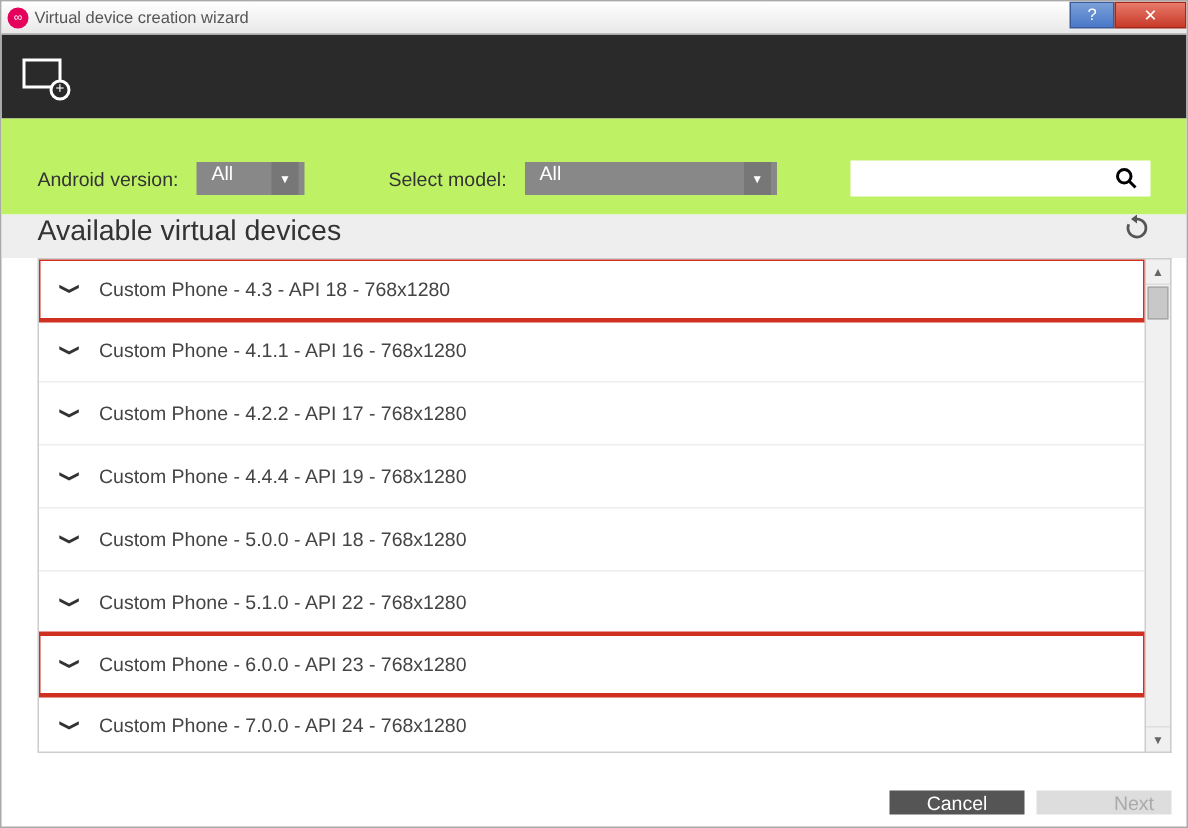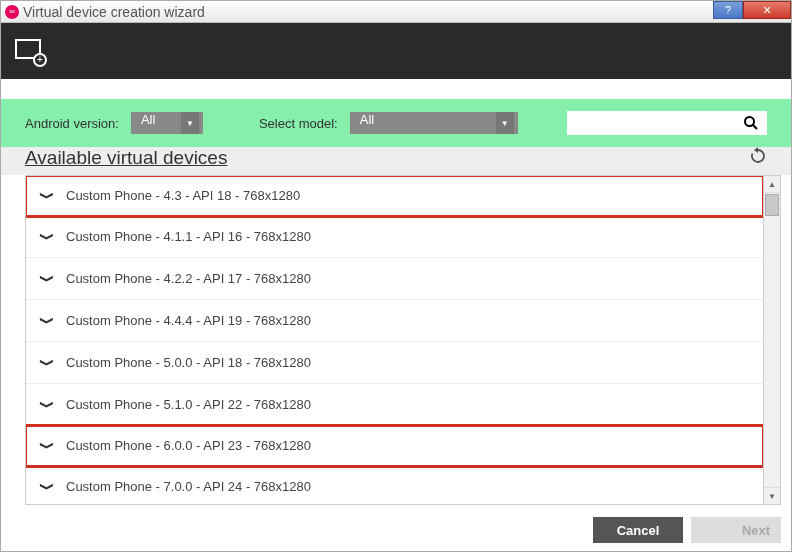--- a/index.html
+++ b/index.html
@@ -1,60 +1,60 @@
 <!DOCTYPE html>
 <html><head>
   <meta charset="utf-8">
   <style>
     * { box-sizing: border-box; margin: 0; padding: 0; font-family: "Segoe UI", Arial, sans-serif; }
     body { width: 792px; height: 552px; background: #fff; overflow: hidden; position: relative; border: 1px solid #aaa; }
 
     .titlebar { height: 22px; background: linear-gradient(#fff, #e8e8e8); border-bottom: 1px solid #bbb; display: flex; align-items: center; padding-left: 4px; position: relative; }
     .titlebar-icon { width: 14px; height: 14px; border-radius: 50%; background: #e5005b; display: inline-flex; align-items: center; justify-content: center; color: #fff; font-size: 8px; margin-right: 4px; }
-    .titlebar-title { font-size: 14px; color: #555; }
+    .titlebar-title { font-size: 11px; color: #555; }
     .titlebar-controls { position: absolute; right: 0; top: 0; display: flex; }
     .titlebar-btn { width: 30px; height: 18px; display: flex; align-items: center; justify-content: center; font-size: 11px; color: #fff; }
     .titlebar-help { background: linear-gradient(#7aa0d8, #4a78c8); border: 1px solid #3a5a98; }
     .titlebar-close { background: linear-gradient(#e87a6a, #c83a2a); border: 1px solid #a02818; width: 48px; }
 
     .header { height: 56px; background: #2a2a2a; display: flex; align-items: center; padding-left: 14px; gap: 14px; }
     .header-icon { position: relative; width: 28px; height: 24px; }
     .header-icon .screen { width: 26px; height: 20px; border: 2px solid #fff; position: absolute; }
     .header-icon .plus { position: absolute; right: -4px; bottom: -4px; width: 14px; height: 14px; border: 2px solid #fff; border-radius: 50%; display:flex; align-items:center; justify-content:center; color:#fff; font-size:10px; line-height:1; background:#2a2a2a;}
     .header-title { color: #fff; font-size: 18px; font-weight: 300; }
 
-    .filters { padding: 12px 24px 12px 24px; display: flex; align-items: center; gap: 8px; background: #86efac; margin-top: 20px; }
+    .filters { padding: 28px 24px 12px 24px; display: flex; align-items: center; gap: 8px; background: #bef264; }
     .filter-label { font-size: 13px; color: #333; margin-right: 4px; }
     .dropdown { background: #888; color: #fff; height: 22px; display: inline-flex; align-items: flex-start; padding: 0 6px 0 10px; font-size: 13px; position: relative; cursor: pointer; border: none; }
     .dropdown.narrow { width: 72px; }
     .dropdown.wide { width: 168px; }
     .dropdown-caret { position: absolute; right: 4px; top: 0; width: 18px; height: 22px; background: #777; display:flex; align-items:center; justify-content:center; font-size:8px; }
     .spacer-small { width: 40px; }
     .spacer-large { flex: 1; }
     .searchbox { background: #fff; width: 200px; height: 24px; display: flex; align-items: center; padding: 0 8px; }
     .searchbox svg { margin-left: auto; }
 
     .section { padding: 0 24px 6px 24px; background: #eee; display:flex; align-items:center; }
-    .section-title { font-size: 19px; color: #333; font-weight: 400; text-decoration: underline; }
+    .section-title { font-size: 19px; color: #333; font-weight: 400; }
     .refresh { margin-left: auto; cursor: pointer; }
 
     .list-wrap { margin: 0 10px 0 24px; position: relative; height: 330px; display:flex; }
     .list { background: #fff; flex: 1; overflow: hidden; border: 1px solid #ccc; }
     .row { height: 42px; display: flex; align-items: center; padding-left: 12px; gap: 10px; border-bottom: 1px solid #eee; cursor: pointer; font-size: 13px; color: #444; }
     .row.highlight { outline: 3px solid #d03020; outline-offset: -1px; position: relative; z-index: 2; height: 40px; }
     .chevron { font-size: 13px; color: #333; width: 18px; text-align:center; transform: scaleY(0.7); }
 
     .vscroll { width: 17px; background: #f0f0f0; border: 1px solid #ccc; border-left: none; position: relative; }
     .vscroll .up, .vscroll .down { height: 17px; display:flex; align-items:center; justify-content:center; font-size:8px; color:#666; }
     .vscroll .up { border-bottom:1px solid #ddd; }
     .vscroll .down { position:absolute; bottom:0; left:0; right:0; border-top:1px solid #ddd; }
     .vscroll .thumb { position:absolute; top: 18px; left:1px; right:1px; height: 22px; background: #c8c8c8; border:1px solid #aaa; }
 
     .footer { position: absolute; bottom: 8px; right: 10px; display: flex; gap: 8px; }
-    .btn { width: 90px; height: 26px; font-size: 13px; display:flex; align-items:center; justify-content:center; cursor:pointer;font-weight:bold; }
+    .btn { width: 90px; height: 16px; font-size: 13px; display:flex; align-items:center; justify-content:center; cursor:pointer; }
     .btn-cancel { background: #555; color: #fff; }
     .btn-next { background: #ddd; color: #aaa; cursor: default; padding-left: 40px; }
   </style>
 </head>
 <body>
 
 <div class="titlebar">
   <span class="titlebar-icon">∞</span>
   <span class="titlebar-title">Virtual device creation wizard</span>
   <div class="titlebar-controls">

